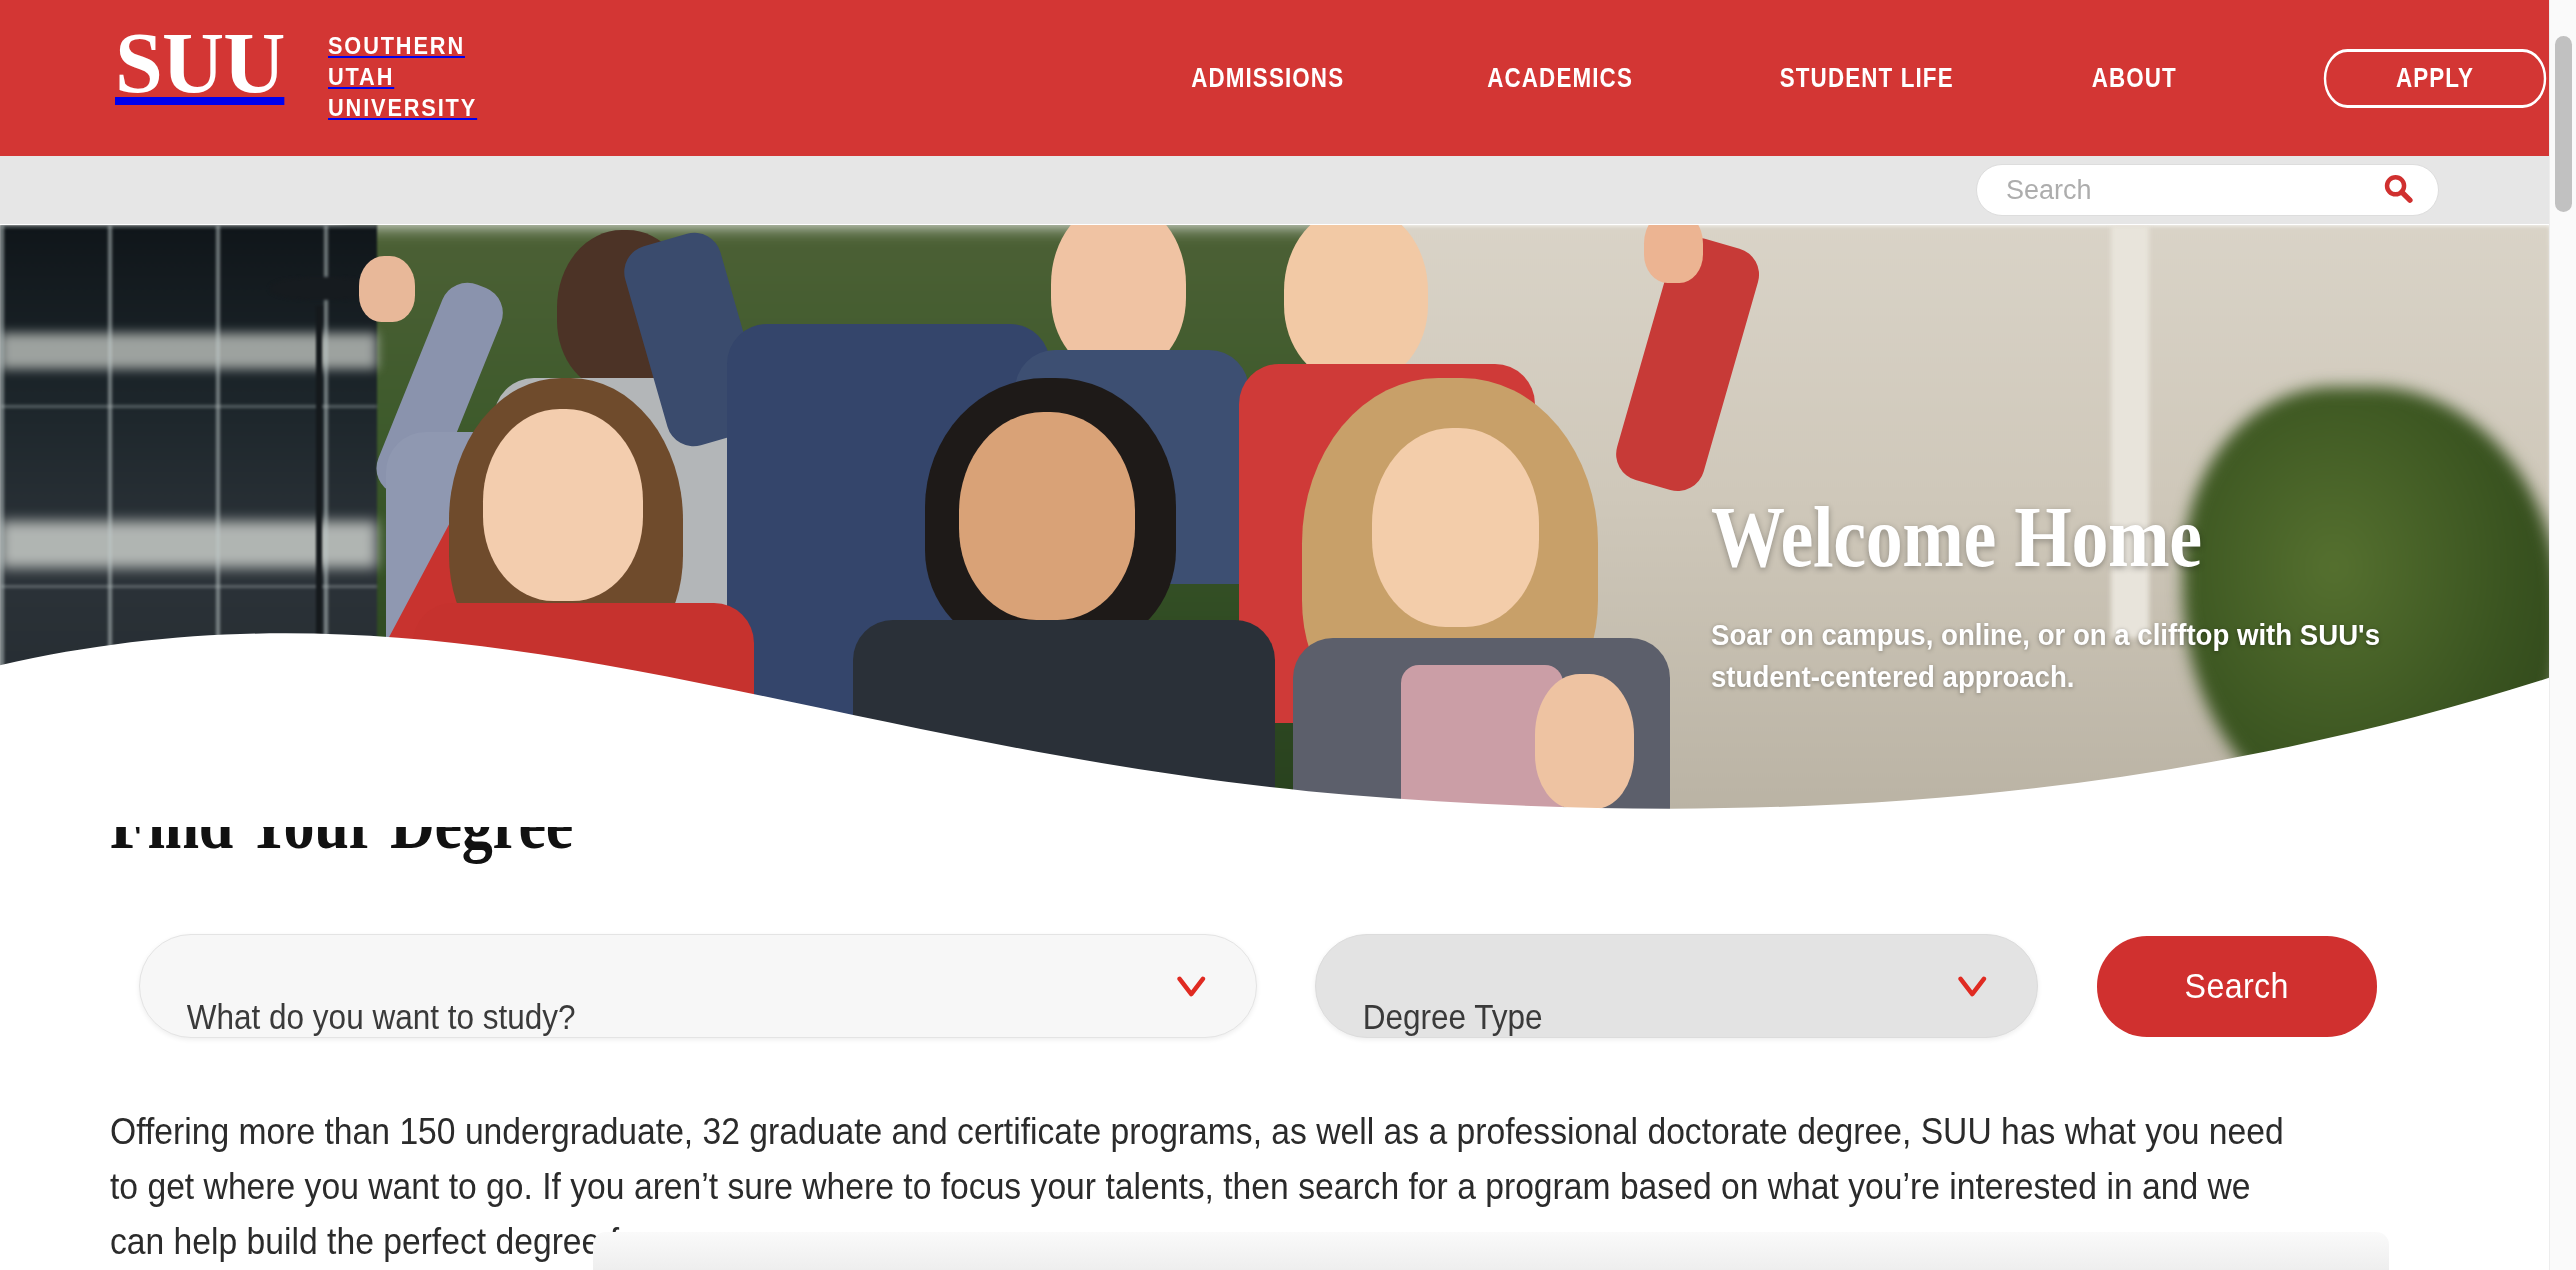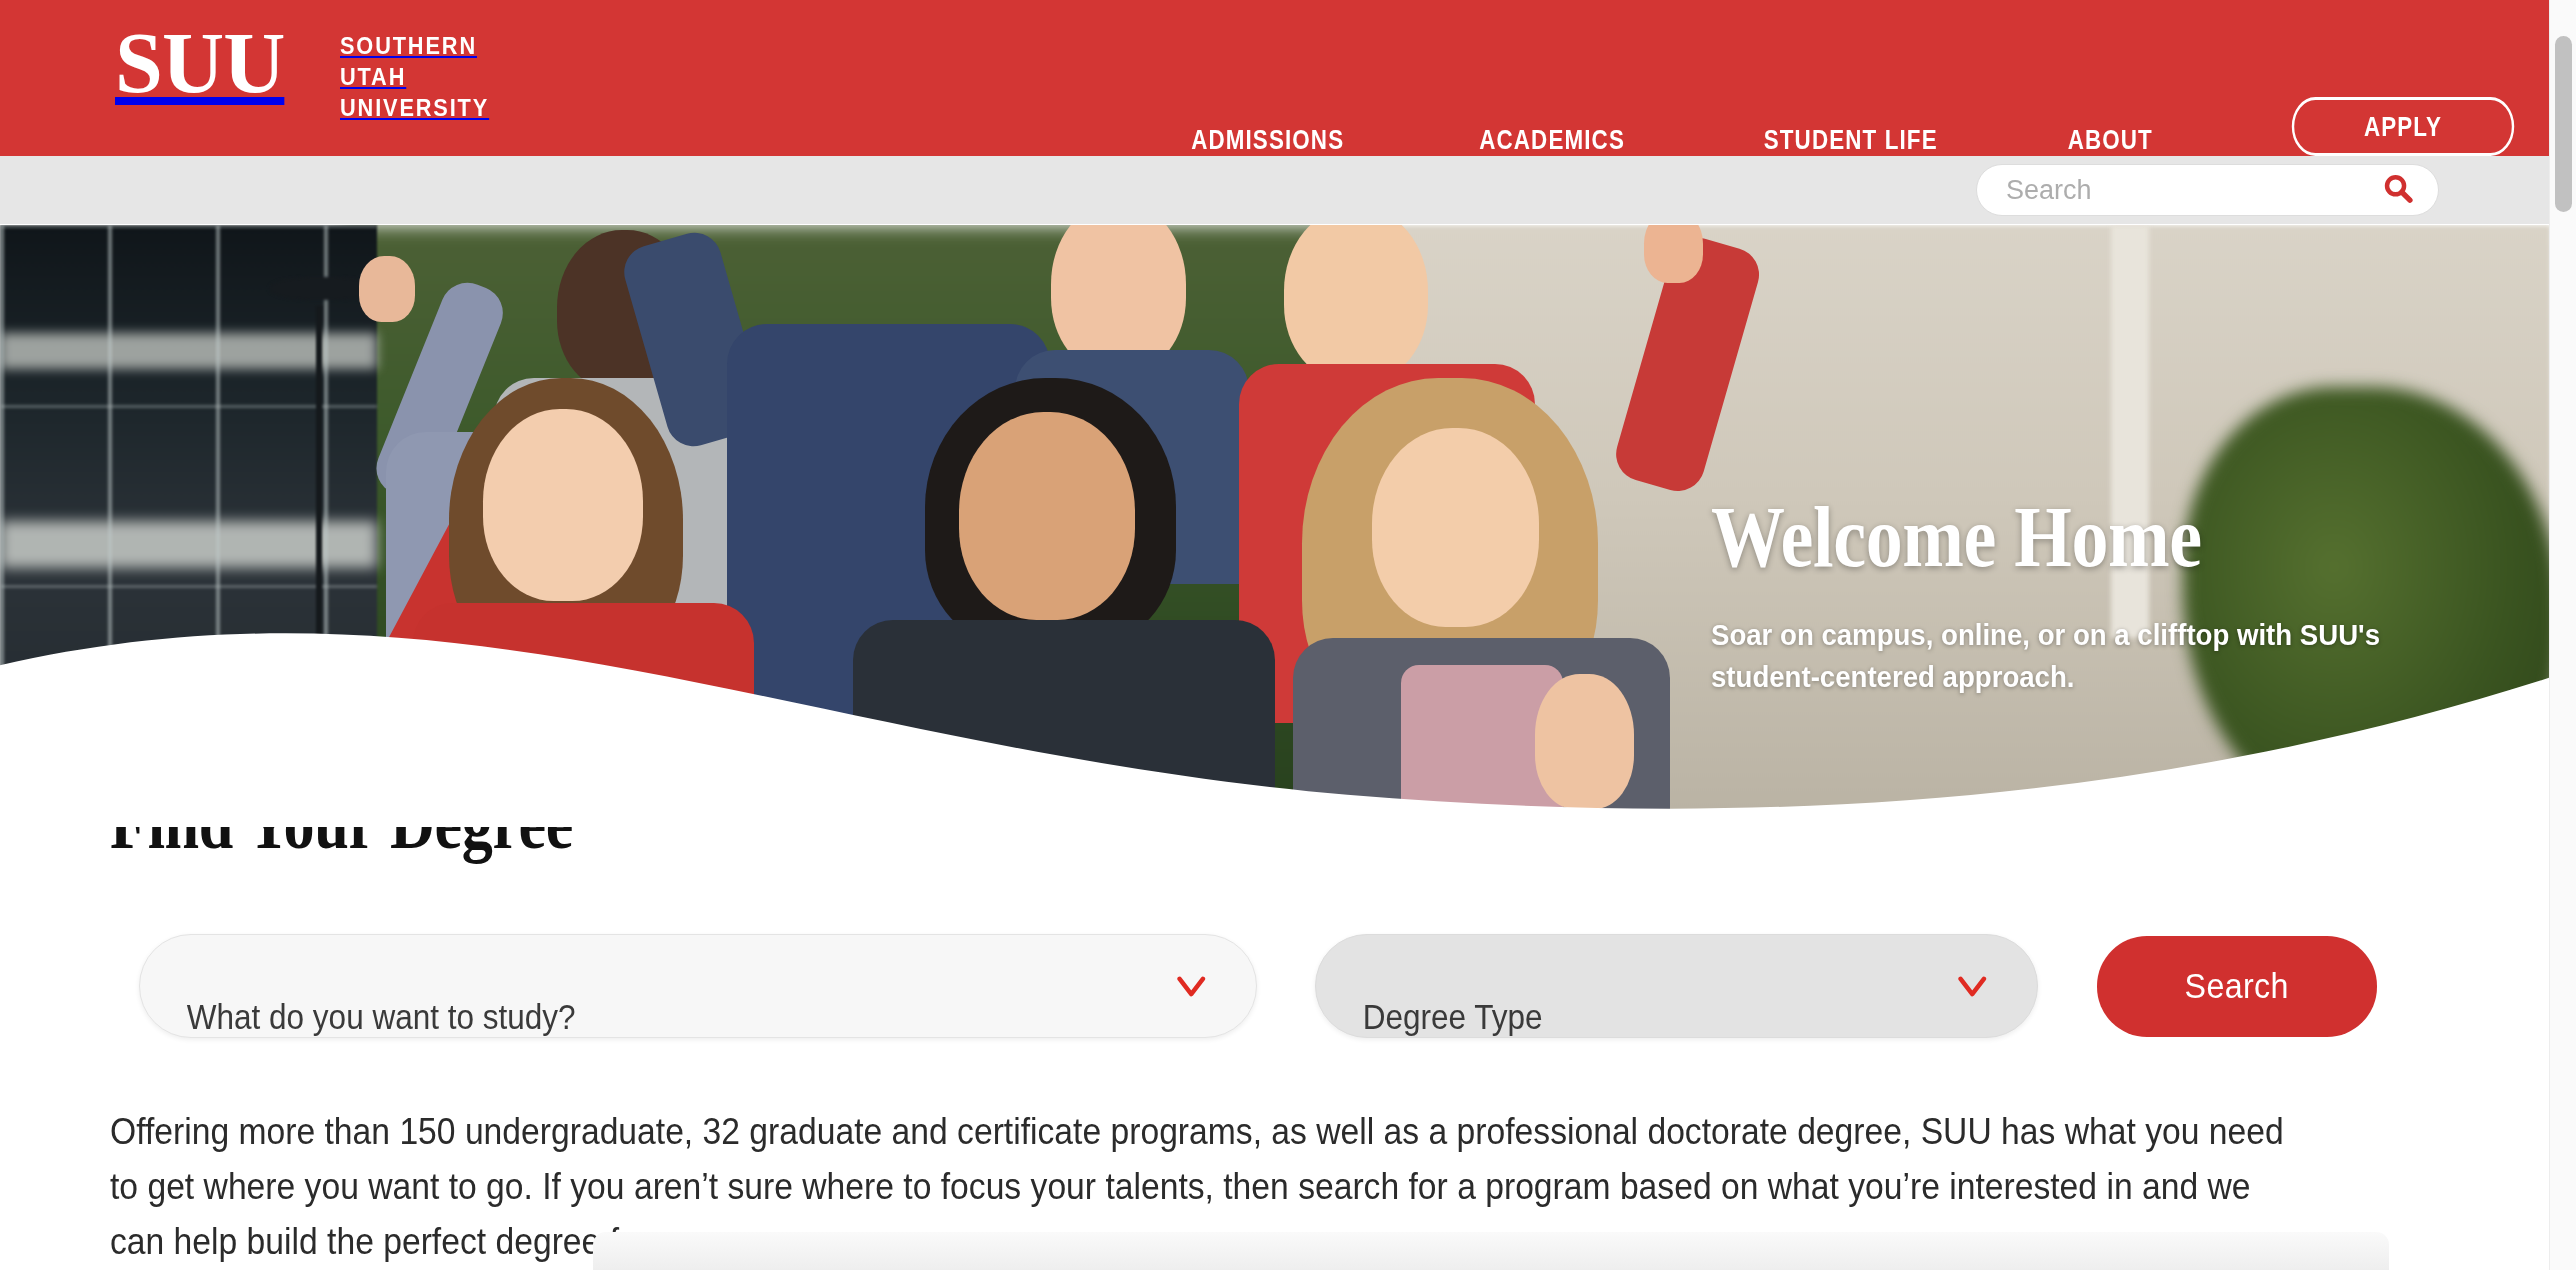--- a/index.html
+++ b/index.html
@@ -13,30 +13,30 @@
   .header {
     position:absolute; left:0; top:0; width:2549px; height:156px;
     background:#D33634;
   }
   .logo { position:absolute; left:115px; top:23.4px; display:flex; align-items:flex-start;gap:38px; }
   .logo-mark {
     font-family:"Liberation Serif", serif; font-weight:700; font-size:86px;
     color:#fff; line-height:0.94; letter-spacing:-0.9px;
   }
   .logo-words {
-    margin-left:18px; margin-top:7.2px;
+    margin-left:6px; margin-top:7.2px;
     display:flex; flex-direction:column; justify-content:flex-start;
   }
   .logo-words span {
     font-family:"Liberation Sans Narrow","Liberation Sans", sans-serif;
     font-weight:700; font-size:23.4px; color:#fff; letter-spacing:2px;
     line-height:1.33; transform:scaleX(0.93); transform-origin:left center;
   }
 
-  .mainnav { position:absolute; left:1127px; top:0; height:156px; display:flex; align-items:flex-end; gap:8px; }
+  .mainnav { position:absolute; left:1127px; top:0; height:156px; display:flex; align-items:center; gap:16px; }
   .mainnav a {
     font-family:"Liberation Sans Narrow","Liberation Sans", sans-serif;
     font-weight:700; font-size:28px; color:#fff; text-decoration:none;
     letter-spacing:1.4px; padding:0 45px; transform:scaleX(0.80); transform-origin:center;
     white-space:nowrap;
   }
   .apply-btn {
     margin-left:47px;
     border:3.6px solid #fff; border-radius:45px;
     height:59px; width:278px; display:flex; align-items:center; justify-content:center;

